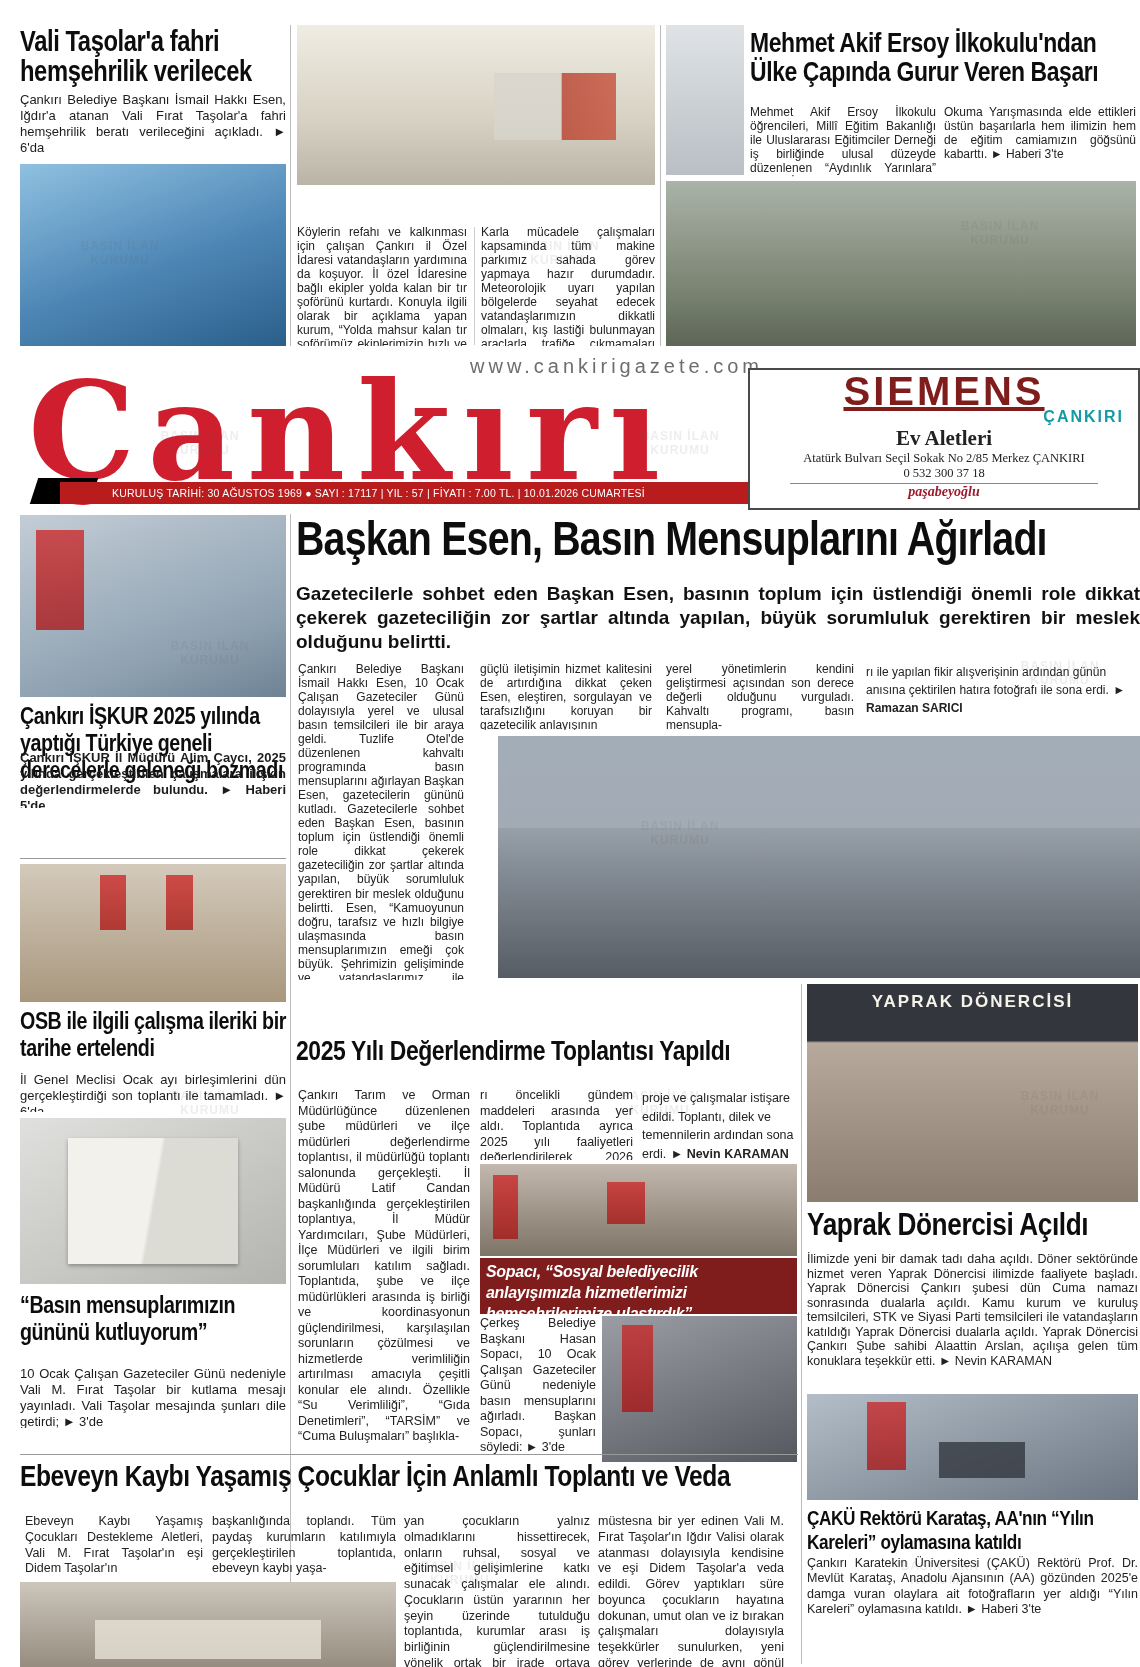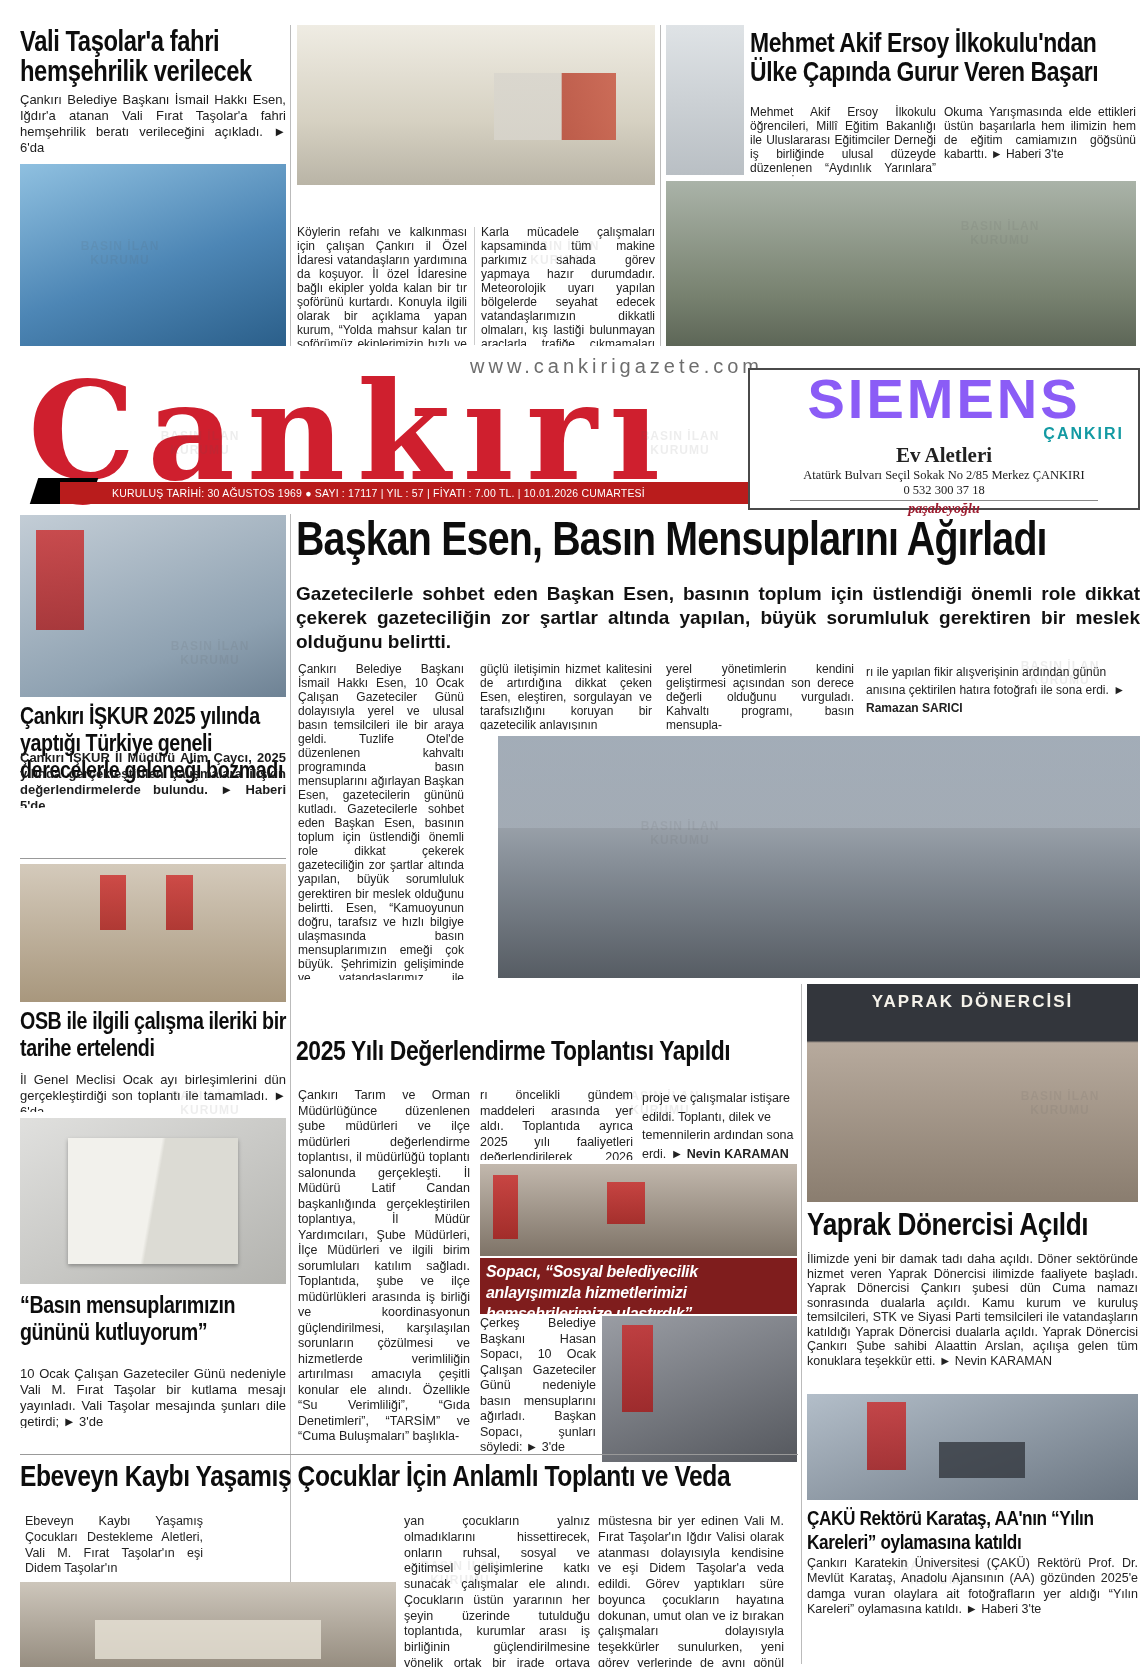--- a/index.html
+++ b/index.html
@@ -33,21 +33,21 @@
       text-align:center;letter-spacing:1px;pointer-events:none;}
   .wm span{display:block;}
   #masthead-logo{color:#cf1f2e;font-family:"DejaVu Serif",serif;font-weight:bold;
       font-size:135px;line-height:0.95;letter-spacing:12px;white-space:nowrap;
       transform:scaleX(1.12);transform-origin:0 0;}
   #website{color:#6d6d6d;font-size:20px;letter-spacing:4px;font-weight:normal;}
   #info-bar{background:#b91c1c;color:#fff;font-size:10.5px;letter-spacing:.2px;
       line-height:22px;padding-left:52px;white-space:nowrap;}
   #masthead-notch{background:#000;transform:skewX(-18deg);}
   .ad-box{border:2px solid #4a4a4a;background:#fff;text-align:center;}
-  .ad-brand{color:#8b5cf6;font-weight:bold;font-size:56px;letter-spacing:3px;line-height:1.05;}
+  .ad-brand{color:#7f1d1d;font-weight:bold;font-size:40px;letter-spacing:3px;line-height:1.05;text-decoration:underline;}
   .ad-city{color:#139aa3;font-weight:bold;font-size:16px;letter-spacing:2px;text-align:right;padding-right:14px;margin-top:-4px;}
   .ad-sub{font-family:"Liberation Serif",serif;font-weight:bold;font-size:21px;color:#222;}
   .ad-line{font-family:"Liberation Serif",serif;font-size:12.5px;color:#222;}
   .ad-dealer{font-family:"Liberation Serif",serif;font-style:italic;font-weight:bold;
       font-size:14px;color:#9c1b2e;border-top:1px solid #888;margin:2px 40px 0 40px;}
   .bar-black{background:#7f1d1d;color:#fff;font-weight:bold;font-style:italic;
       font-size:16px;line-height:1.3;padding:4px 6px;letter-spacing:-0.3px;}
   .sign{color:#f5f2ea;font-weight:bold;font-size:17px;letter-spacing:2px;text-align:center;padding-top:8px;}
 </style>
 </head>
@@ -180,20 +180,21 @@
   <div class="hl abs" style="left:807px;top:1506px;width:331px;font-size:21px;line-height:1.15;">
     <span class="cond">ÇAKÜ Rektörü Karataş, AA'nın “Yılın Kareleri” oylamasına katıldı</span>
   </div>
   <div class="body-text clip abs" style="left:807px;top:1556px;width:331px;height:100px;font-size:12.5px;line-height:1.22;">Çankırı Karatekin Üniversitesi (ÇAKÜ) Rektörü Prof. Dr. Mevlüt Karataş, Anadolu Ajansının (AA) gözünden 2025'e damga vuran olaylara ait fotoğrafların yer aldığı “Yılın Kareleri” oylamasına katıldı.  ► Haberi 3'te</div>
 
   <div class="abs rule-h" style="left:20px;top:1454px;width:778px;"></div>
   <div class="hl abs" style="left:20px;top:1460px;width:778px;font-size:30px;">
     <span class="cond">Ebeveyn Kaybı Yaşamış Çocuklar İçin Anlamlı Toplantı ve Veda</span>
   </div>
   <div class="body-text clip abs" style="left:25px;top:1514px;width:178px;height:62px;font-size:12.5px;line-height:1.26;">Ebeveyn Kaybı Yaşamış Çocukları Destekleme Aletleri, Vali M. Fırat Taşolar'ın eşi Didem Taşolar'ın</div>
+  <div class="body-text clip abs" style="left:212px;top:1514px;width:184px;height:62px;font-size:12.5px;line-height:1.26;">başkanlığında toplandı. Tüm paydaş kurumların katılımıyla gerçekleştirilen toplantıda, ebeveyn kaybı yaşa-</div>
   <div class="photo ph-meet abs" style="left:20px;top:1582px;width:376px;height:85px;">
     <div class="abs" style="left:20%;top:45%;width:60%;height:45%;background:#e7e2d6;opacity:.8;"></div>
   </div>
   <div class="body-text clip abs" style="left:404px;top:1514px;width:186px;height:153px;font-size:12.5px;line-height:1.26;">yan çocukların yalnız olmadıklarını hissettirecek, onların ruhsal, sosyal ve eğitimsel gelişimlerine katkı sunacak çalışmalar ele alındı. Çocukların üstün yararının her şeyin üzerinde tutulduğu toplantıda, kurumlar arası iş birliğinin güçlendirilmesine yönelik ortak bir irade ortaya konuldu. Toplantının ardından, ilimizde görev süresi boyunca özellikle dezavantajlı çocuklara gösterdiği hassasiyet, şefkat ve güçlü destekle gönüllerde</div>
   <div class="body-text clip abs" style="left:598px;top:1514px;width:186px;height:153px;font-size:12.5px;line-height:1.26;">müstesna bir yer edinen  Vali M. Fırat Taşolar'ın Iğdır Valisi olarak atanması dolayısıyla kendisine ve eşi Didem Taşolar'a veda edildi. Görev yaptıkları süre boyunca çocukların hayatına dokunan, umut olan ve iz bırakan çalışmaları dolayısıyla teşekkürler sunulurken, yeni görev yerlerinde de aynı gönül bağıyla nice hayata dokunacaklarına olan inanç dile getirildi.  ► Sultan KAYIKÇI</div>
 
   <div class="abs wm" style="left:60px;top:240px;width:120px;">
       <span>BASIN İLAN</span>
       <span>KURUMU</span>
     </div>

